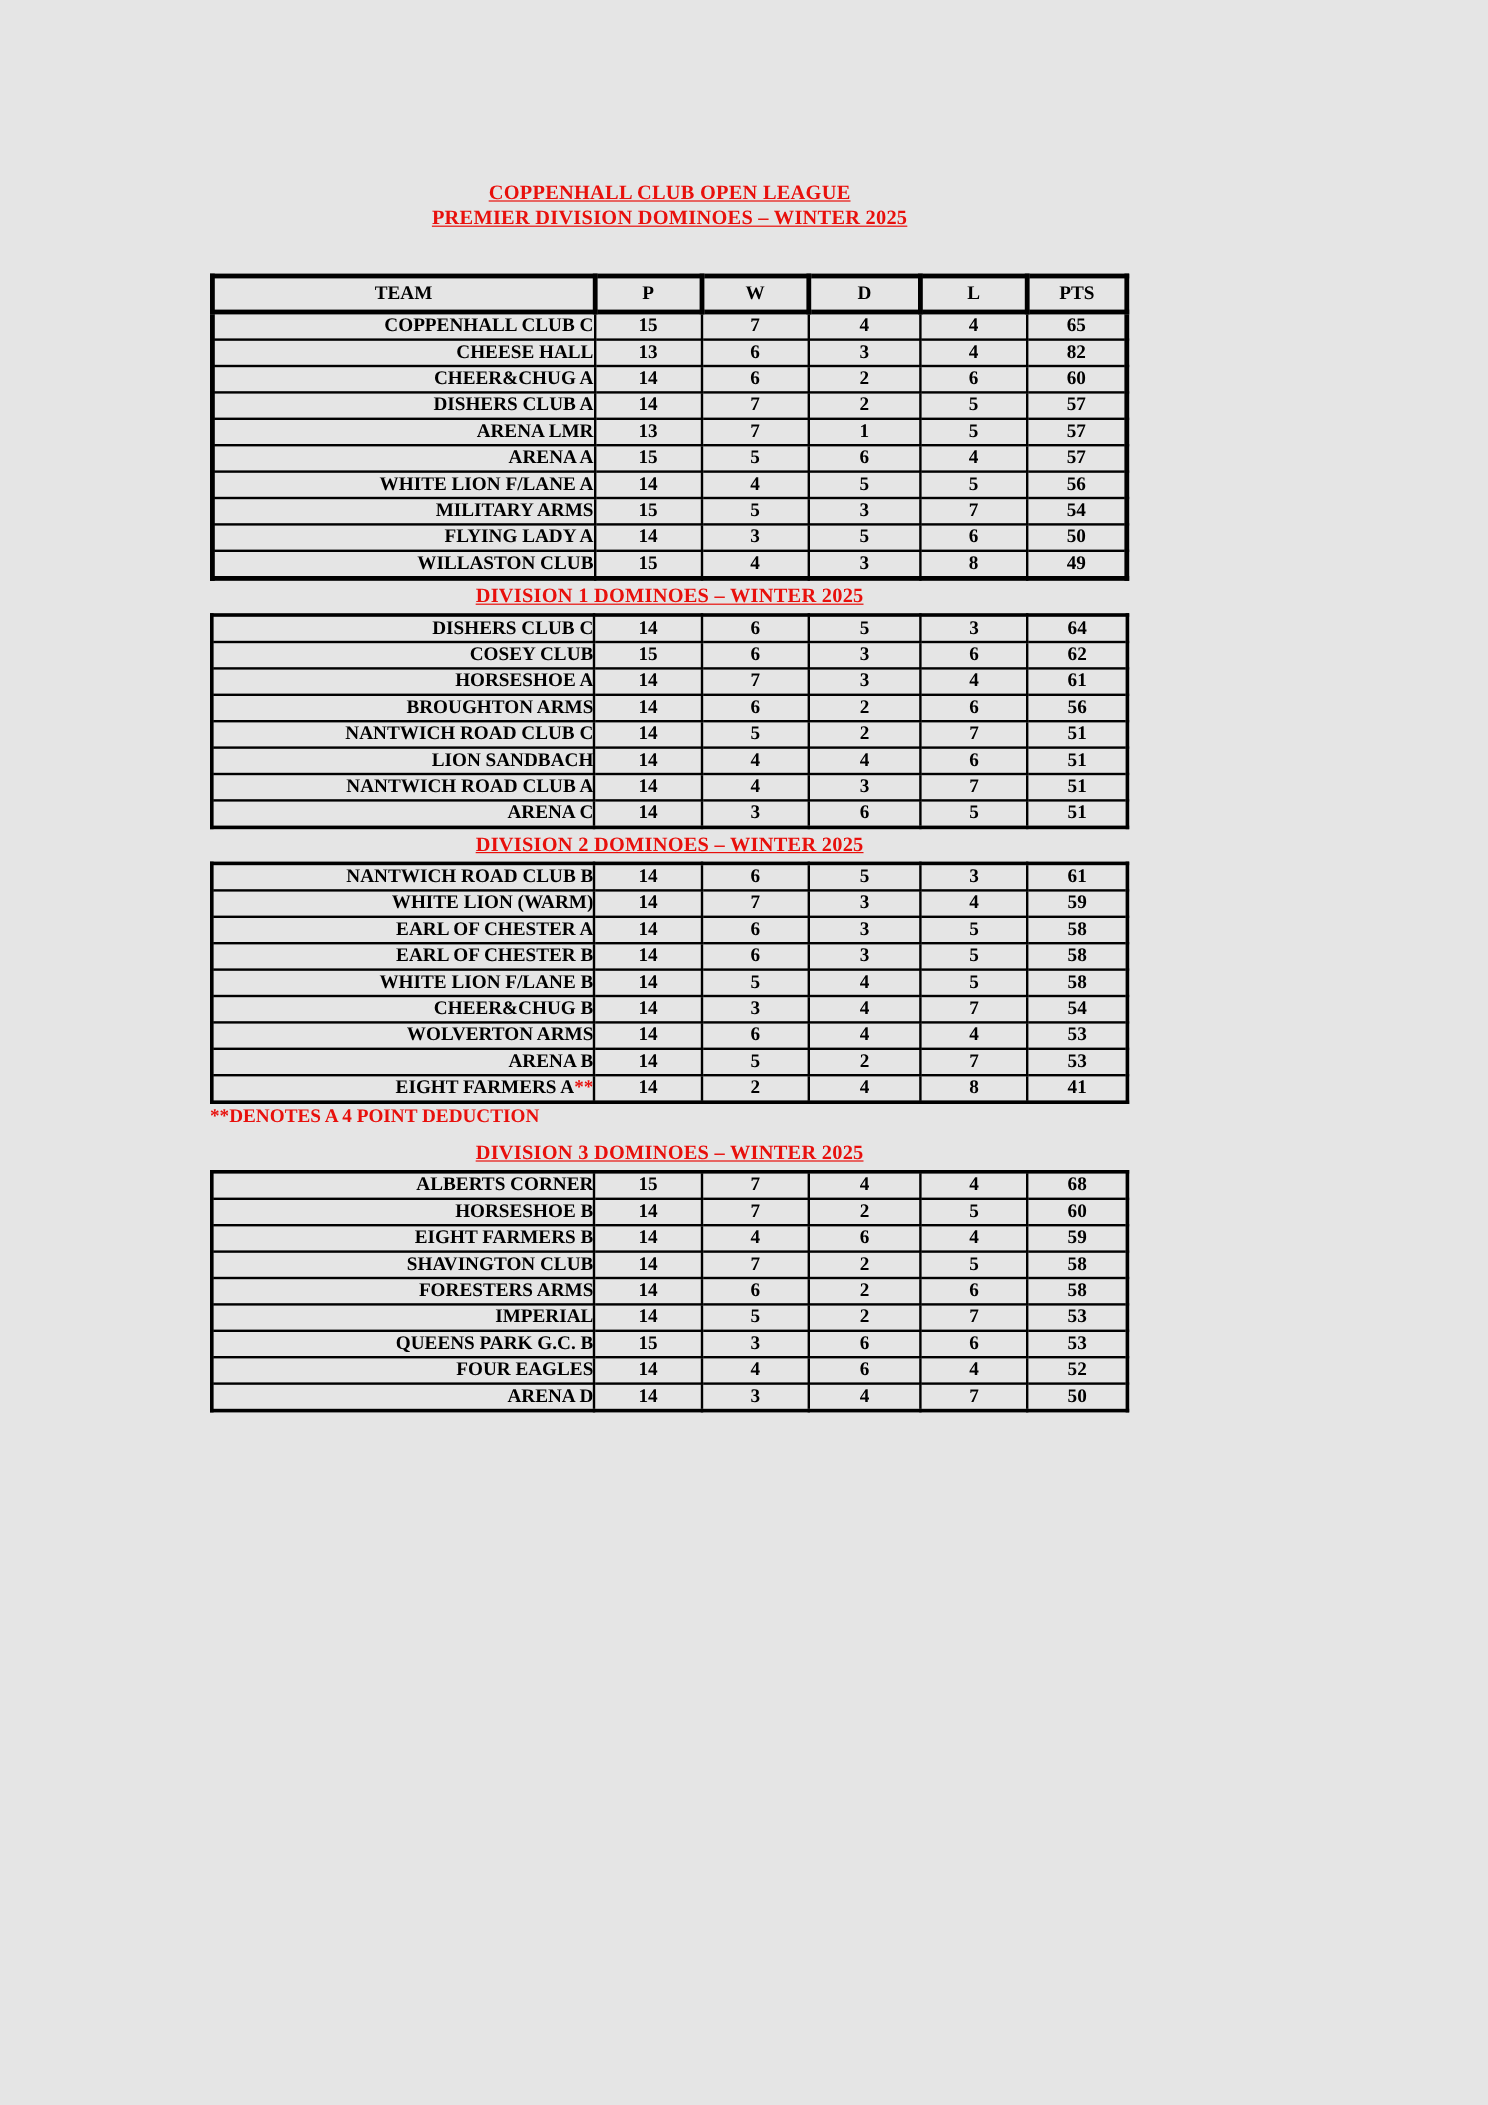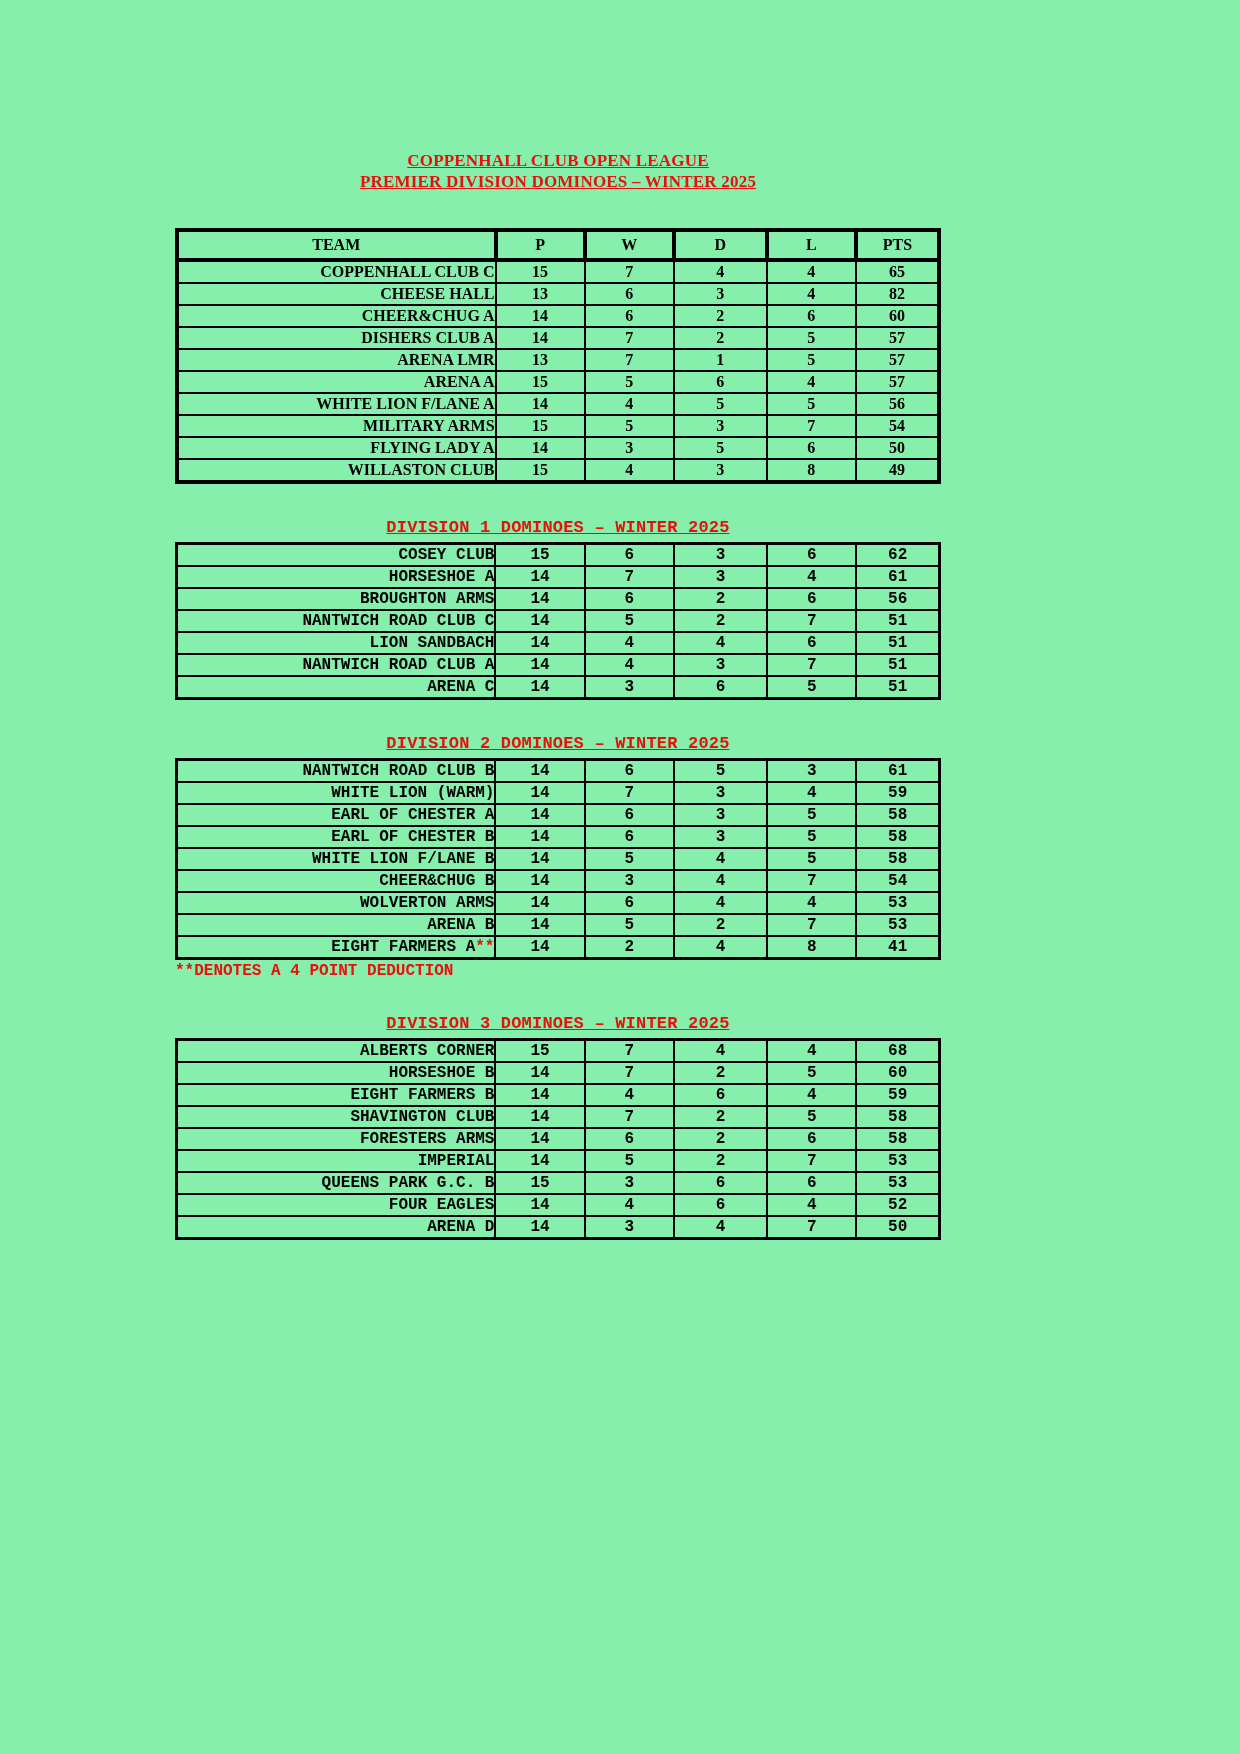--- a/index.html
+++ b/index.html
@@ -1,38 +1,38 @@
 <!DOCTYPE html>
 <html style="--accent: #e8100c;"><head>
 <meta charset="utf-8">
 <style>
   html,body { margin:0; padding:0; background:#ffffff; }
   .page {
     position:relative;
     width:1240px; height:1754px;
-    background:#86efac;
+    background:#e5e5e5;
     font-family:"Liberation Serif", serif;
     overflow:hidden;
   }
   .content {
     position:absolute;
     left:175px; top:150px;
     width:766px;
   }
   .main-title, .section-heading {
     text-align:center;
     font-weight:bold;
     font-size:17px;
     line-height:21px;
     color:var(--accent,#e01010);
     text-decoration:underline;
     letter-spacing:0.2px;
   }
   .section { margin-top:0; }
-  .section + .section { margin-top:33px;font-family:Liberation Mono, monospace; }
+  .section + .section { margin-top:2px; }
   table.league {
     width:100%;
     border-collapse:collapse;
     table-layout:fixed;
     margin-top:4px;
     border:3px solid #000;
   }
   table.league.premier { border:4px solid #000;margin-top:36px; }
   table.league th {
     border:4px solid #000;
@@ -187,20 +187,28 @@
         <col style="width:41.8%">
         <col style="width:11.7%">
         <col style="width:11.7%">
         <col style="width:12.2%">
         <col style="width:11.7%">
         <col style="width:10.9%">
       </colgroup>
 
       <tbody>
               <tr>
+                <td class="team-cell"><span>DISHERS CLUB C</span></td>
+                <td class="num-cell">14</td>
+                <td class="num-cell">6</td>
+                <td class="num-cell">5</td>
+                <td class="num-cell">3</td>
+                <td class="num-cell">64</td>
+              </tr>
+              <tr>
                 <td class="team-cell"><span>COSEY CLUB</span></td>
                 <td class="num-cell">15</td>
                 <td class="num-cell">6</td>
                 <td class="num-cell">3</td>
                 <td class="num-cell">6</td>
                 <td class="num-cell">62</td>
               </tr>
               <tr>
                 <td class="team-cell"><span>HORSESHOE A</span></td>
                 <td class="num-cell">14</td>

